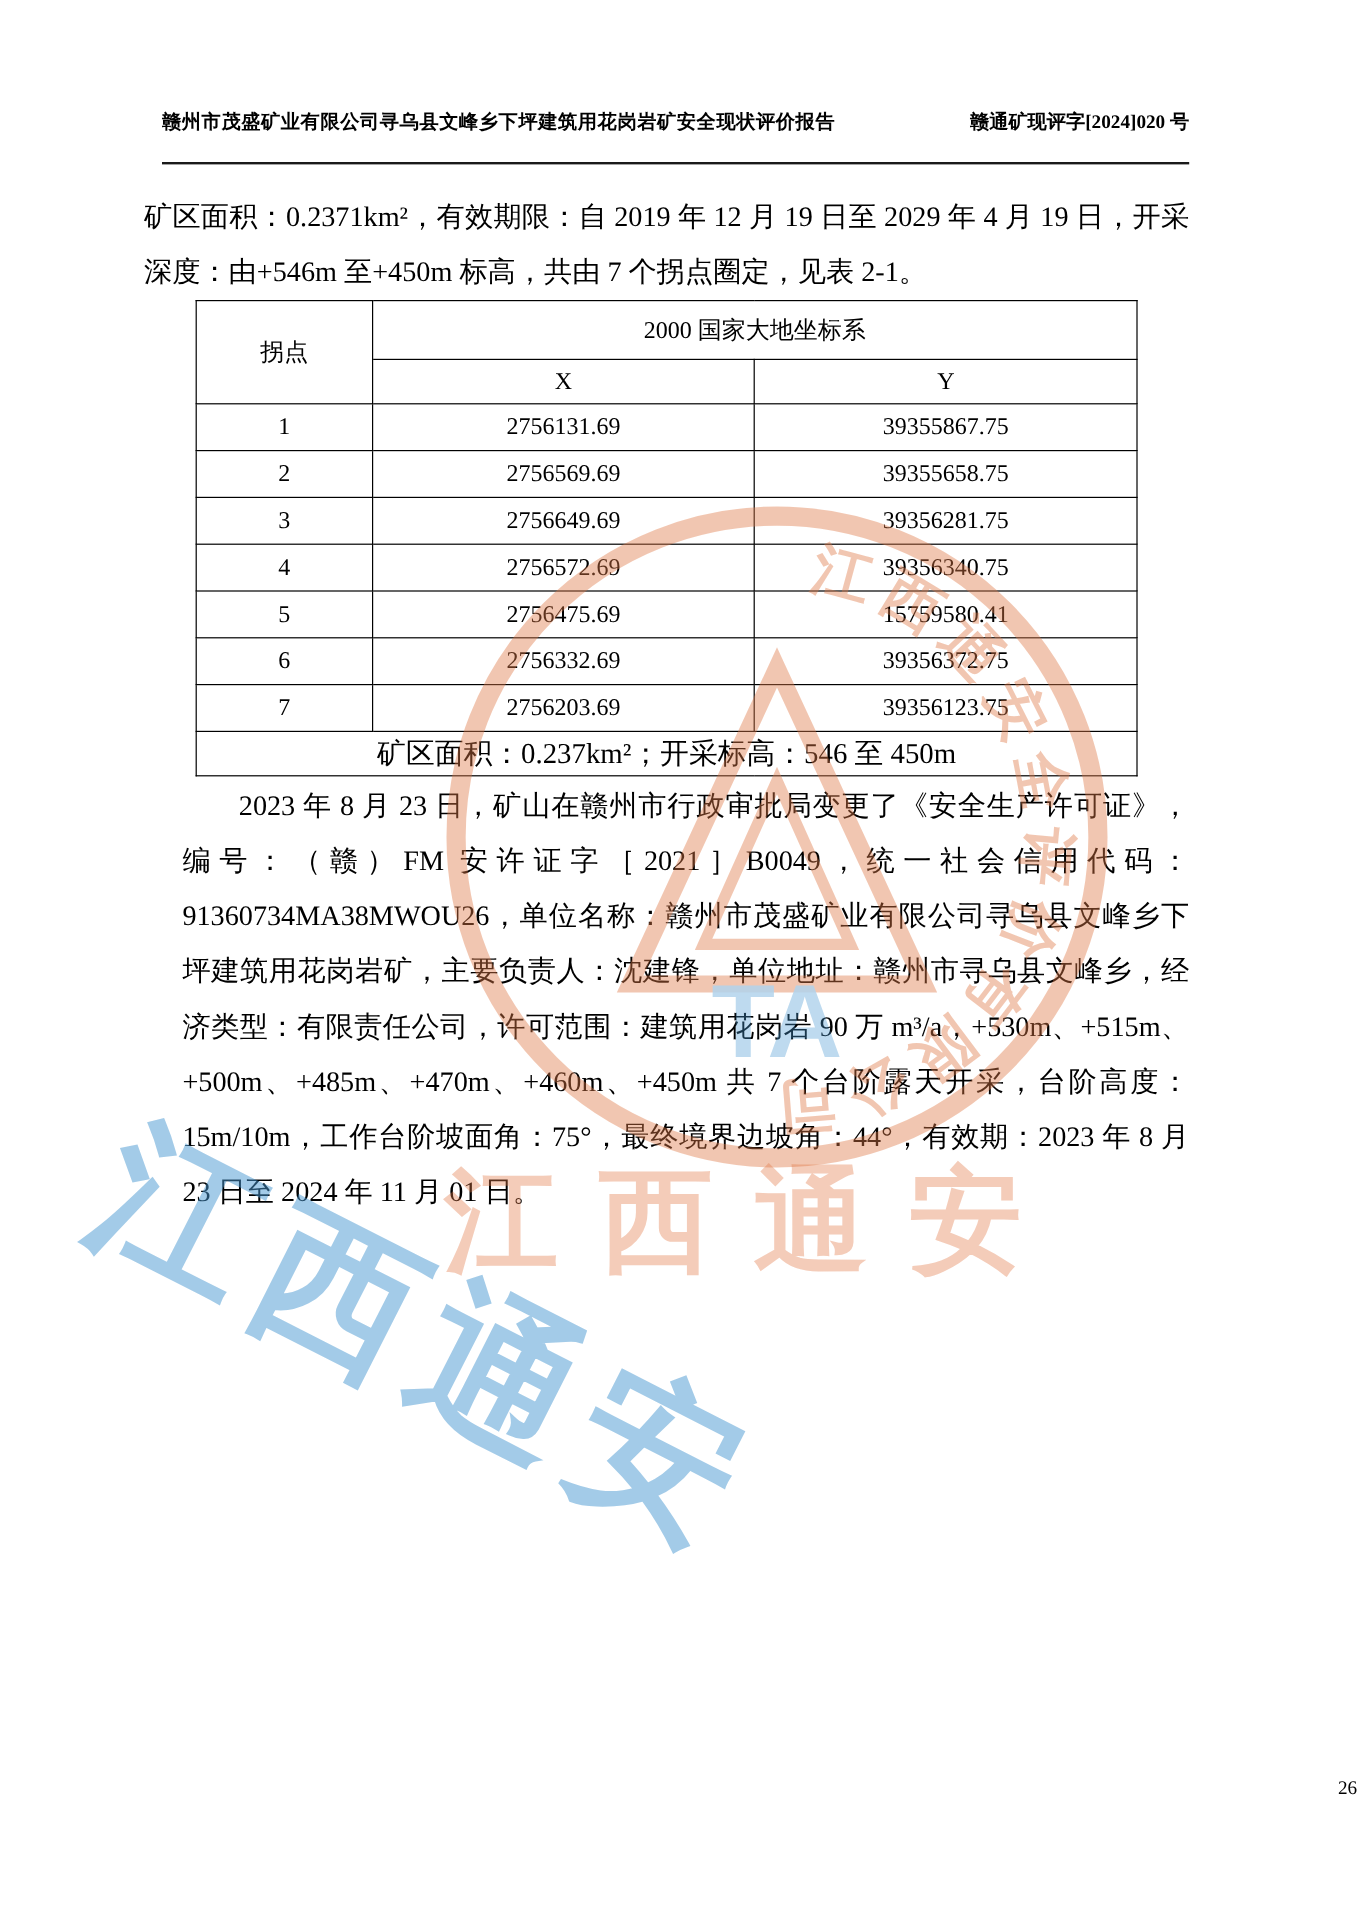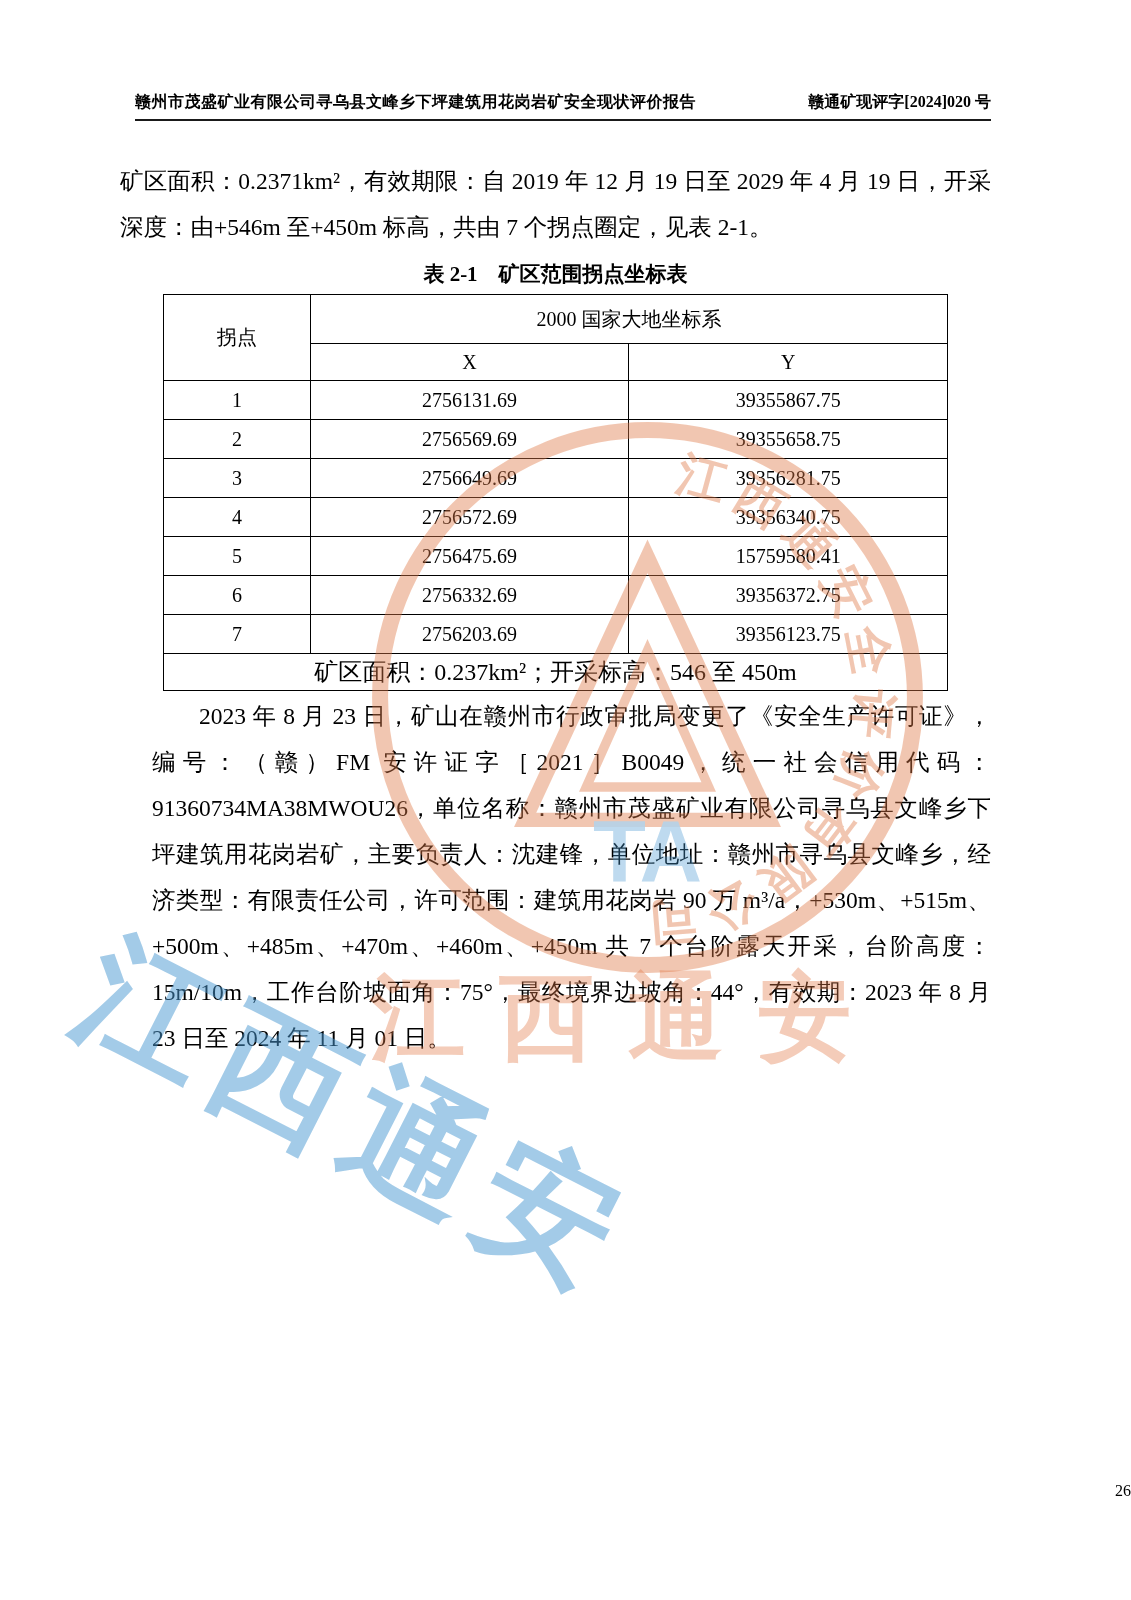--- a/index.html
+++ b/index.html
@@ -15,21 +15,21 @@
   }
   
   .header {
     position: absolute;
     top: 92px; left: 135px; right: 140px;
     display: flex;
     justify-content: space-between;
     align-items: flex-end;
     font-size: 16px;
     font-weight: bold;
-    padding-bottom: 6px;
+    padding-bottom: 22px;
     border-bottom: 2.5px solid #1a1a1a;
     z-index: 1;
   }
   .header-left { letter-spacing: 0.5px; }
   .header-right { white-space: nowrap; margin-left: 45px; }
   
   .content {
     position: absolute;
     top: 132px; left: 120px; right: 140px;
     z-index: 1;
@@ -133,21 +133,20 @@
 
   <div class="header">
     <span class="header-left">赣州市茂盛矿业有限公司寻乌县文峰乡下坪建筑用花岗岩矿安全现状评价报告</span>
     <span class="header-right">赣通矿现评字[2024]020 号</span>
   </div>
 
   <div class="content">
 
     <p class="para first">矿区面积：0.2371km²，有效期限：自 2019 年 12 月 19 日至 2029 年 4 月 19 日，开采深度：由+546m 至+450m 标高，共由 7 个拐点圈定，见表 2-1。</p>
 
-    <div class="table-title">表 2-1　矿区范围拐点坐标表</div>
 
     <table class="coords">
       <tbody>
         <tr>
           <td class="c-point" rowspan="2">拐点</td>
           <td class="c-sys" colspan="2">2000 国家大地坐标系</td>
         </tr>
         <tr>
           <td class="c-x">X</td>
           <td class="c-y">Y</td>

